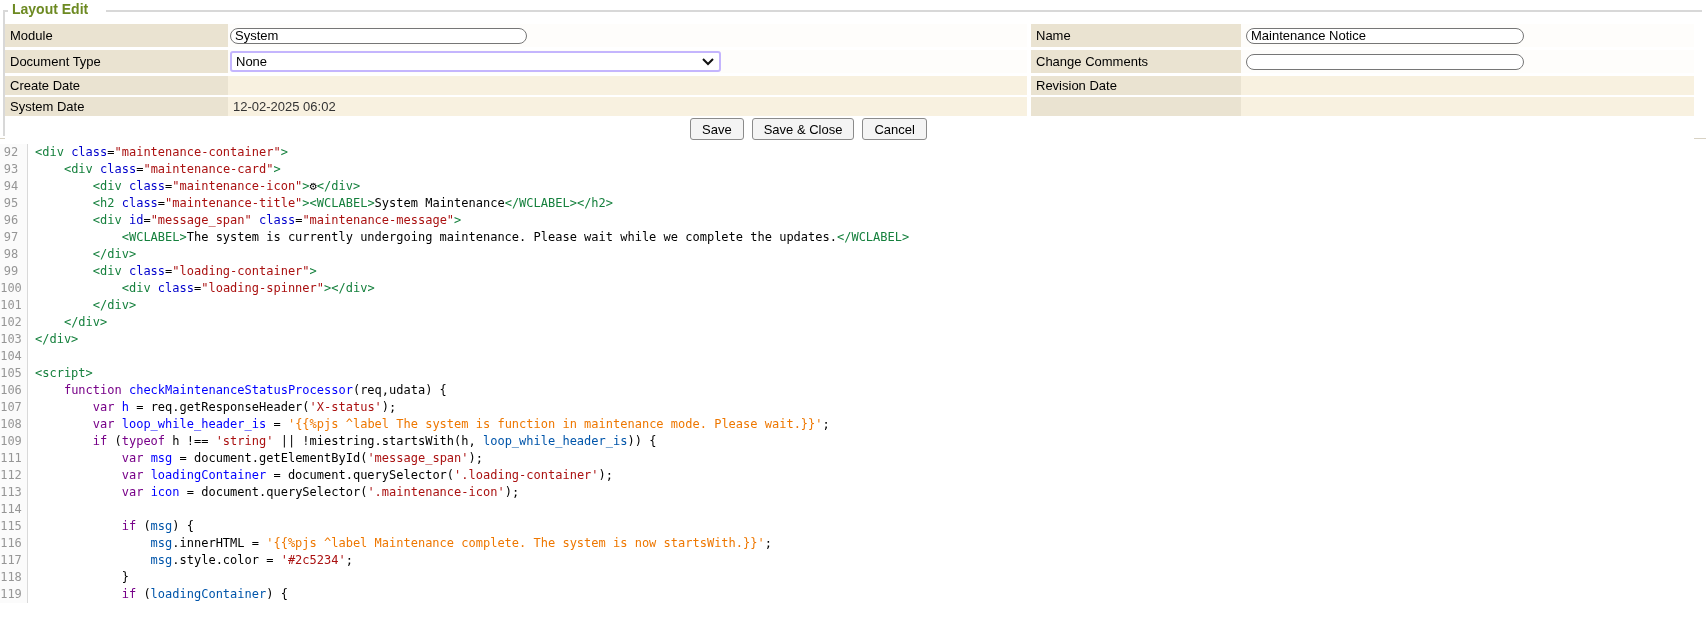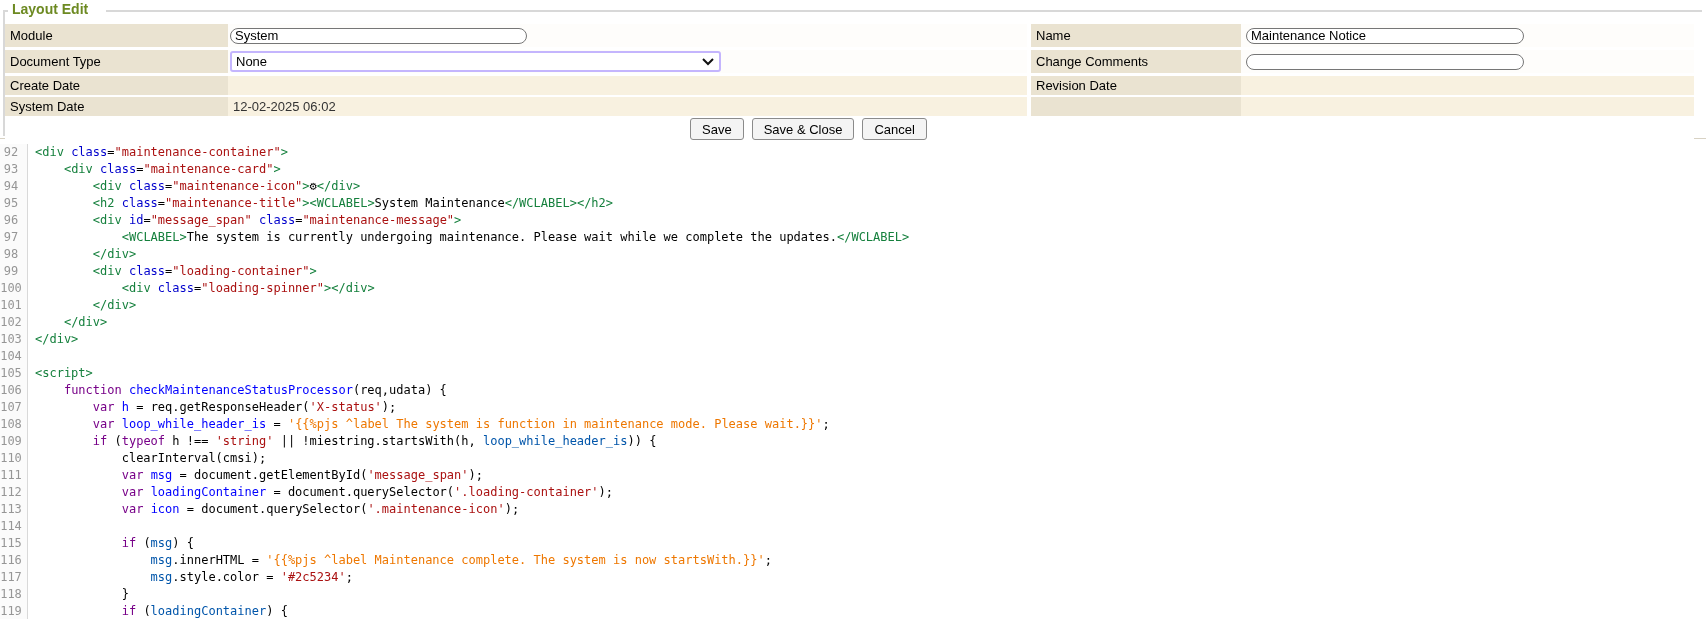--- a/index.html
+++ b/index.html
@@ -231,24 +231,20 @@
       </div>
       <div class="cl">
         <div class="ln">108</div>
         <div class="lc"><span class="tk-p">        </span><span class="tk-k">var</span><span class="tk-p"> </span><span class="tk-d">loop_while_header_is</span><span class="tk-p"> = </span><span class="tk-o">'{{%pjs ^label The system is function in maintenance mode. Please wait.}}'</span><span class="tk-p">;</span></div>
       </div>
       <div class="cl">
         <div class="ln">109</div>
         <div class="lc"><span class="tk-p">        </span><span class="tk-k">if</span><span class="tk-p"> (</span><span class="tk-k">typeof</span><span class="tk-p"> h !== </span><span class="tk-s">'string'</span><span class="tk-p"> || !miestring.startsWith(h, </span><span class="tk-v">loop_while_header_is</span><span class="tk-p">)) {</span></div>
       </div>
       <div class="cl">
-        <div class="ln">110</div>
-        <div class="lc"><span class="tk-p">            clearInterval(cmsi);</span></div>
-      </div>
-      <div class="cl">
         <div class="ln">111</div>
         <div class="lc"><span class="tk-p">            </span><span class="tk-k">var</span><span class="tk-p"> </span><span class="tk-d">msg</span><span class="tk-p"> = document.getElementById(</span><span class="tk-s">'message_span'</span><span class="tk-p">);</span></div>
       </div>
       <div class="cl">
         <div class="ln">112</div>
         <div class="lc"><span class="tk-p">            </span><span class="tk-k">var</span><span class="tk-p"> </span><span class="tk-d">loadingContainer</span><span class="tk-p"> = document.querySelector(</span><span class="tk-s">'.loading-container'</span><span class="tk-p">);</span></div>
       </div>
       <div class="cl">
         <div class="ln">113</div>
         <div class="lc"><span class="tk-p">            </span><span class="tk-k">var</span><span class="tk-p"> </span><span class="tk-d">icon</span><span class="tk-p"> = document.querySelector(</span><span class="tk-s">'.maintenance-icon'</span><span class="tk-p">);</span></div>

